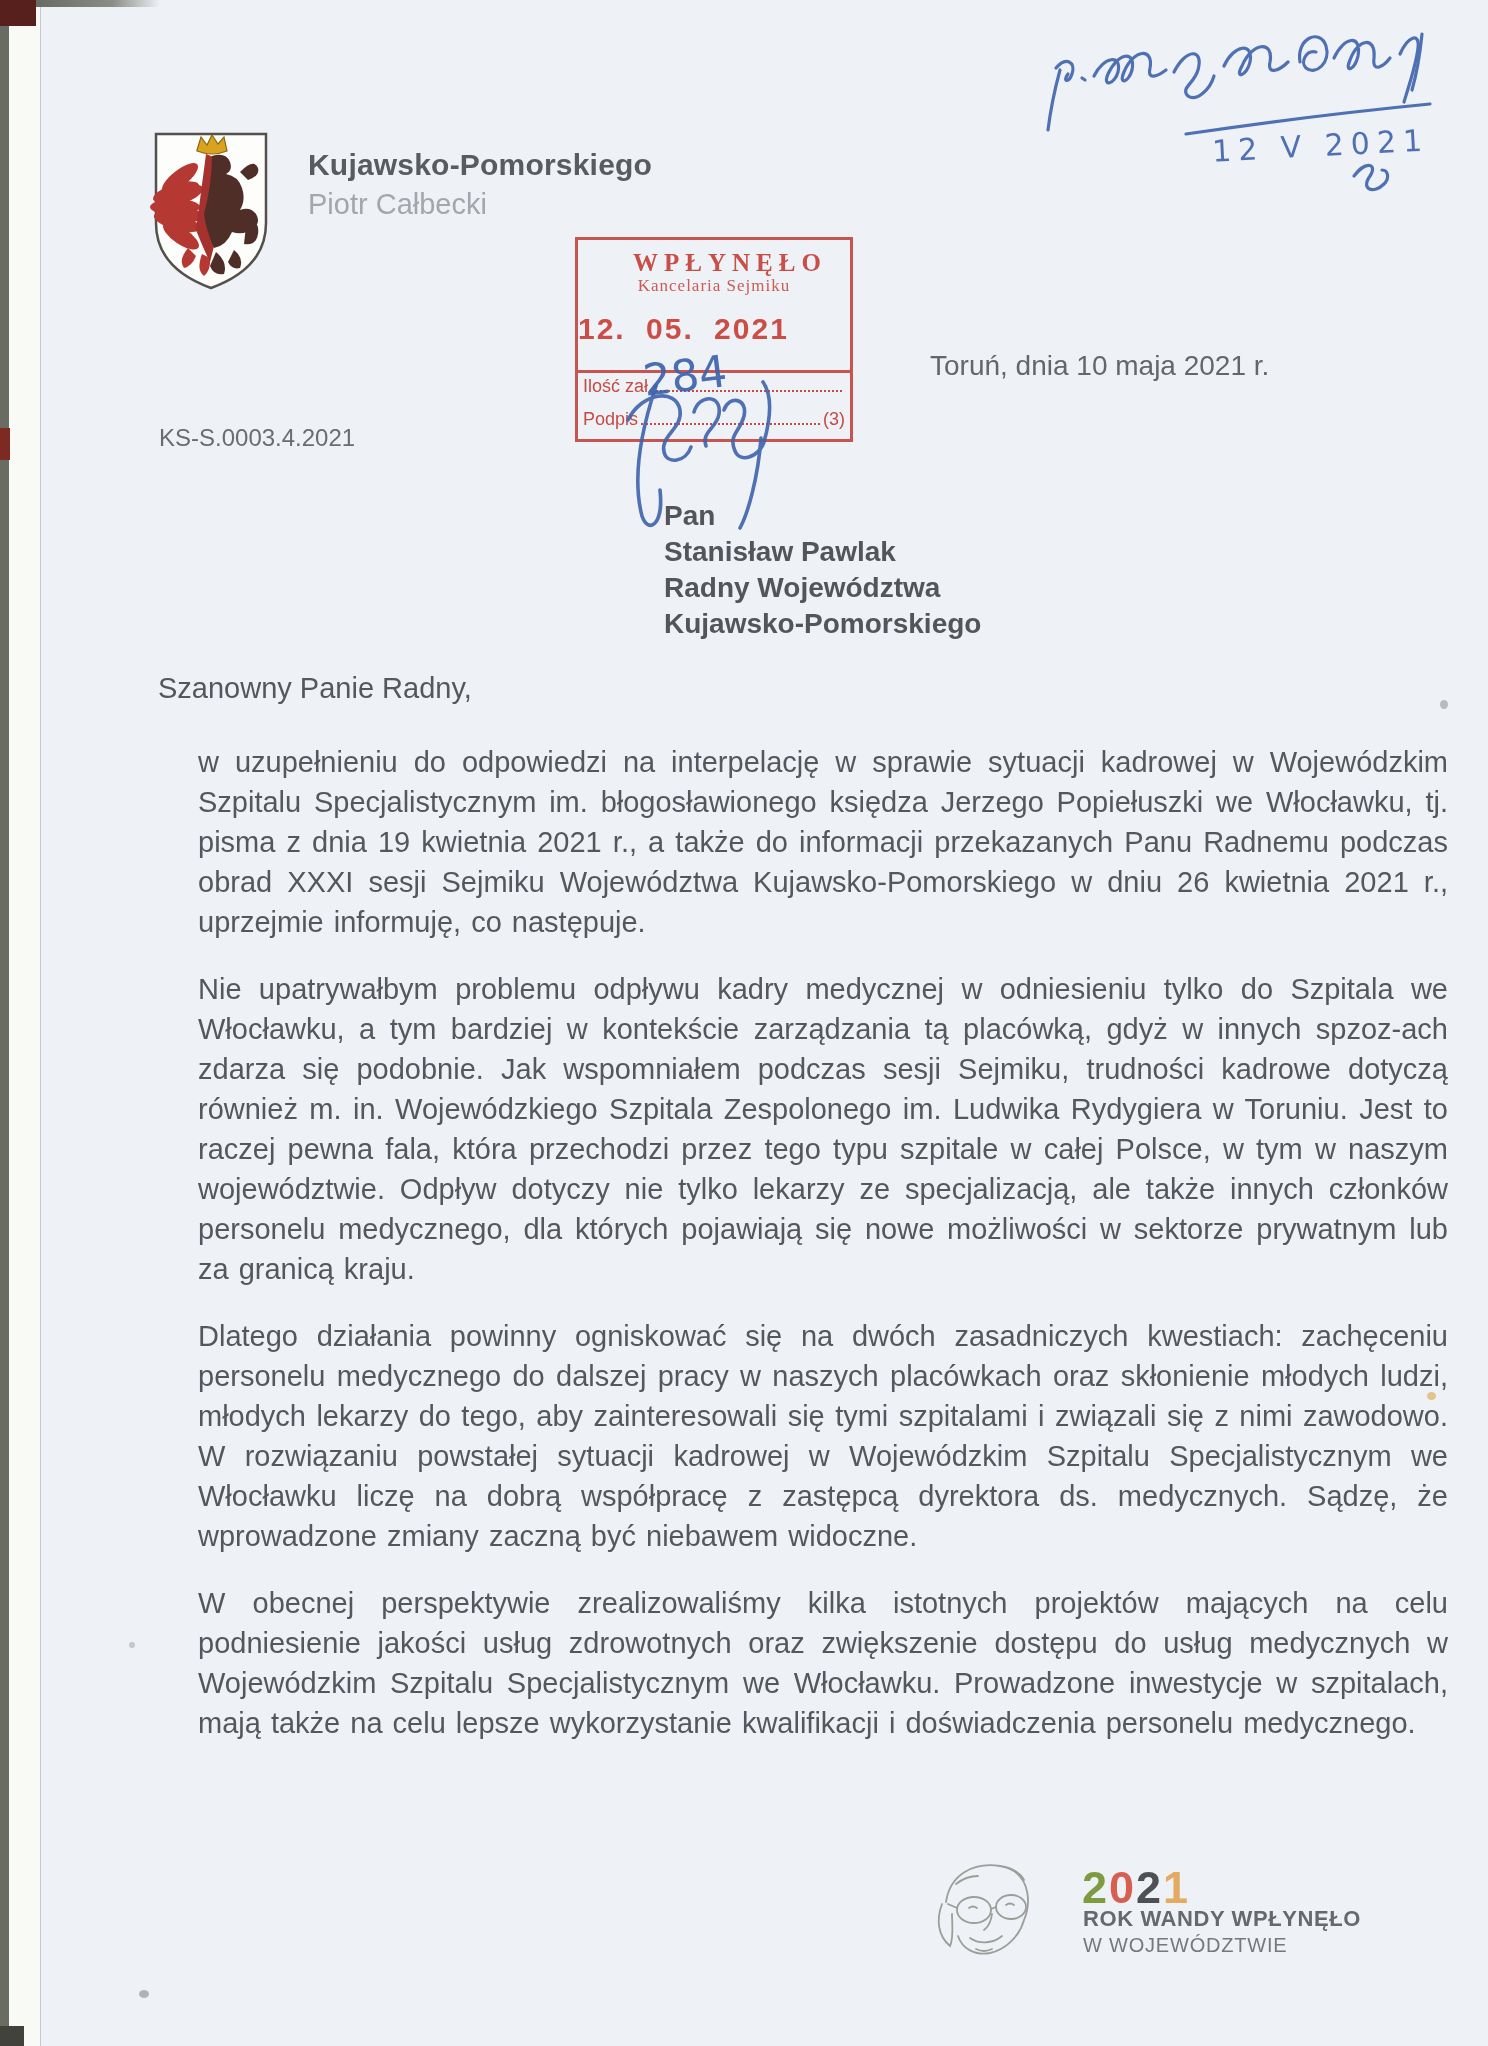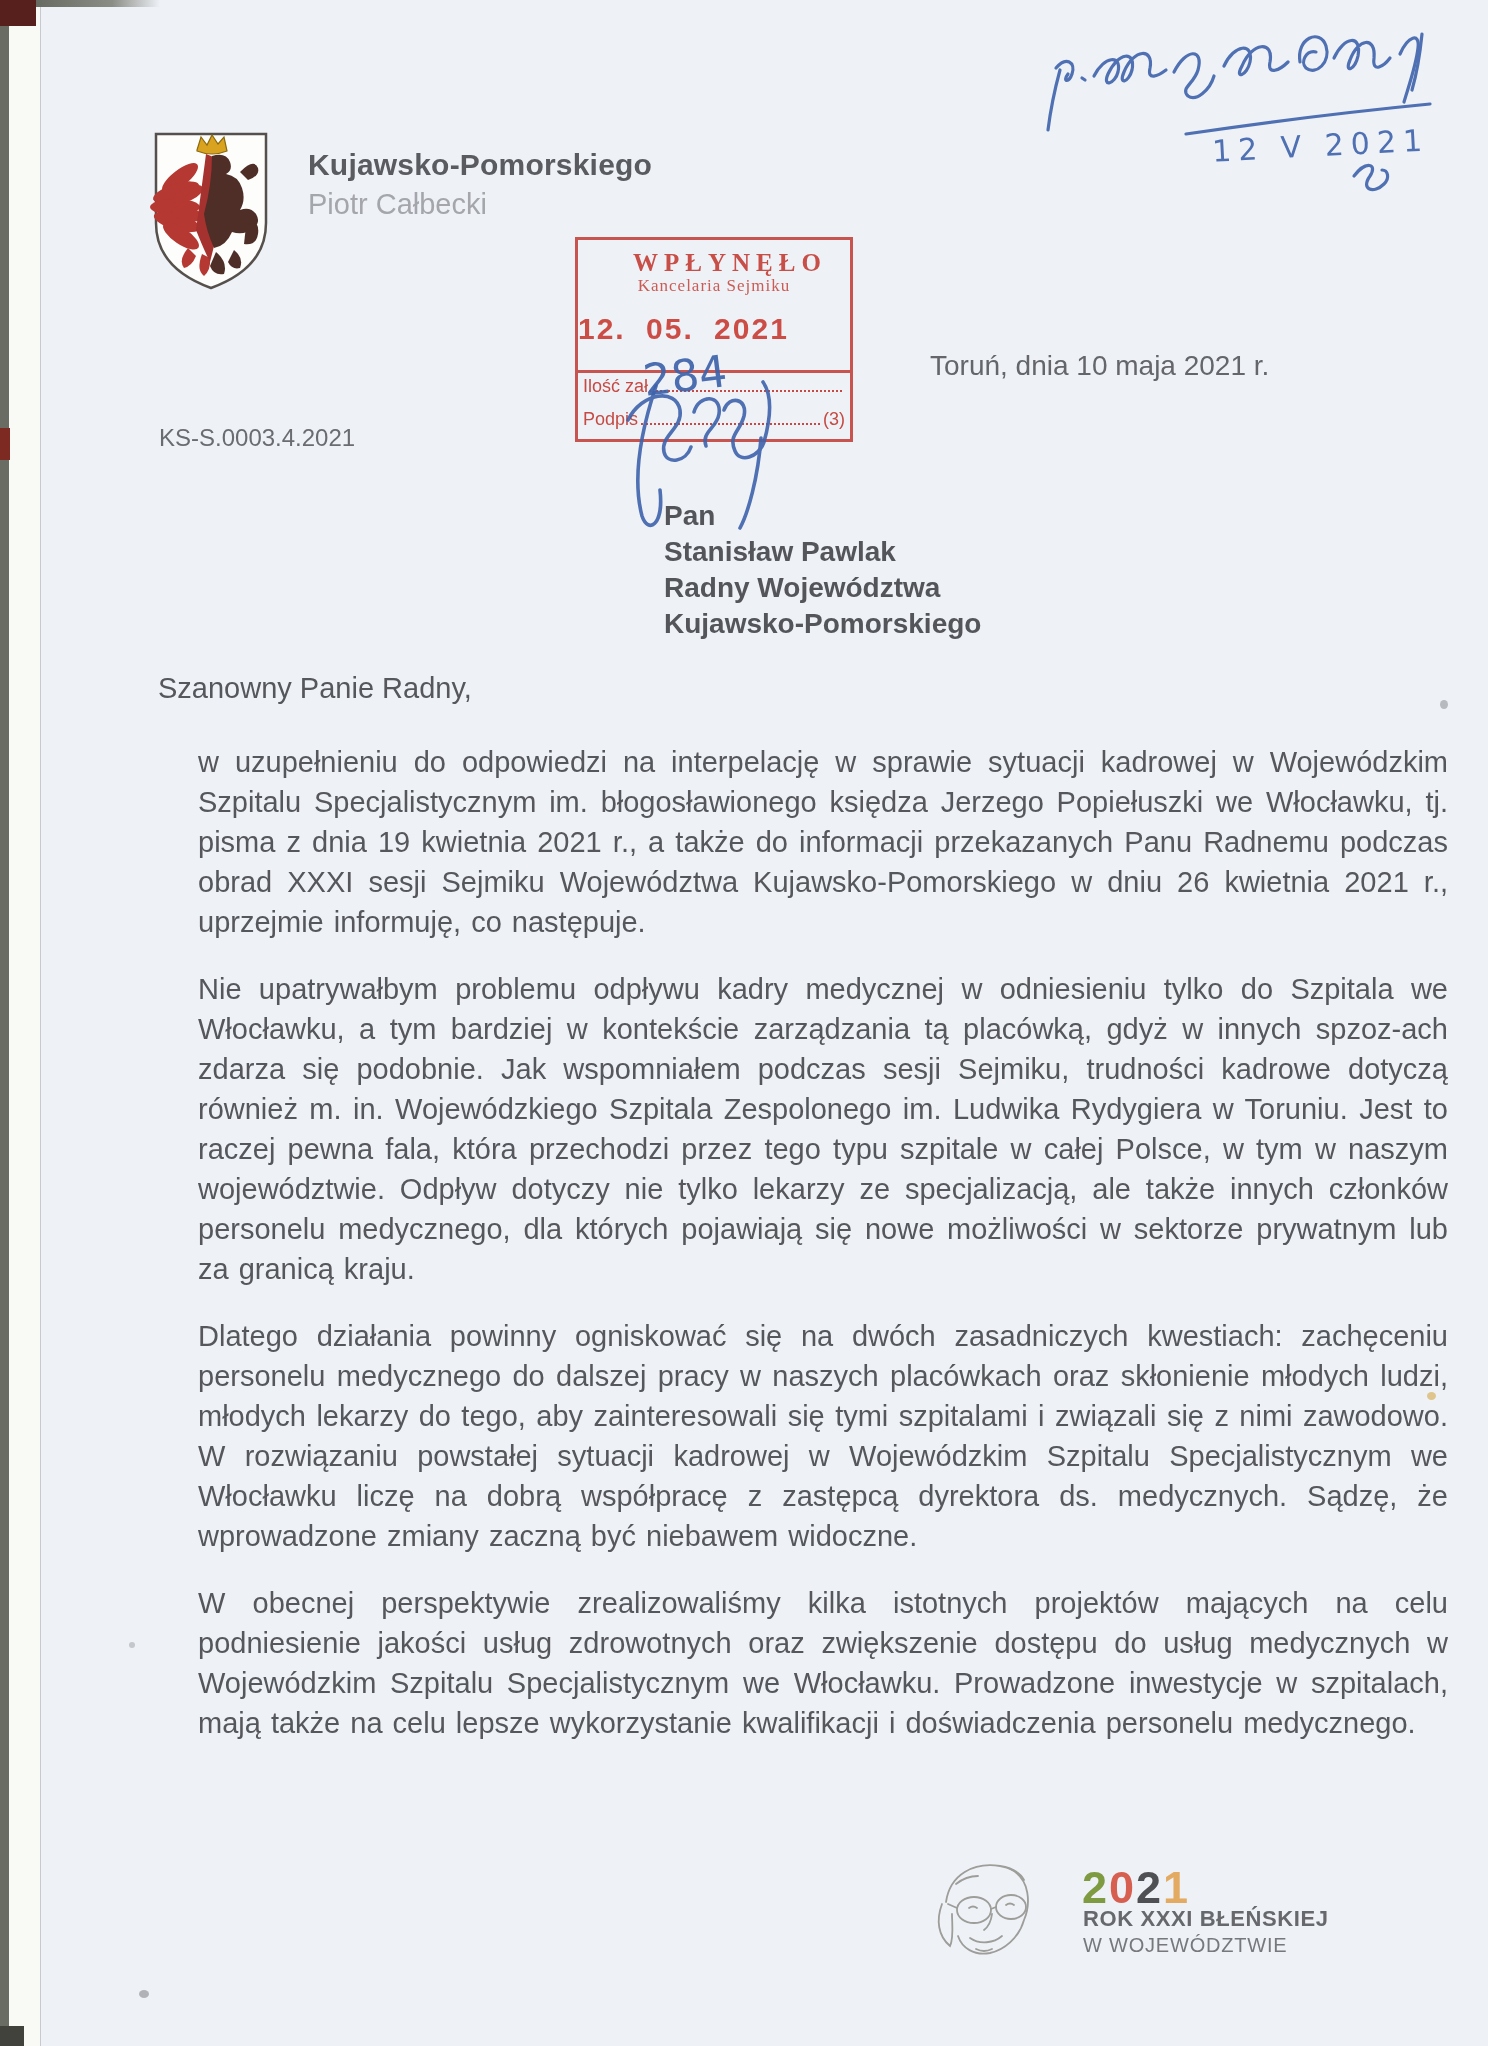--- a/index.html
+++ b/index.html
@@ -191,16 +191,16 @@
     <path d="M57,54 q4,-3 8,0"></path>
     <path d="M94,51 q4,-3 8,0"></path>
     <path d="M80,60 C79,68 76,73 72,76"></path>
     <path d="M58,84 C68,91 82,89 90,82"></path>
     <path d="M64,95 q8,4 16,0"></path>
     <path d="M44,30 q10,-8 22,-8"></path>
   </svg>
   <div class="year">
     <span style="color:#7e9b42">2</span><span style="color:#d75f50">0</span><span style="color:#4e5053">2</span><span style="color:#e3aa61">1</span>
   </div>
-  <div class="campaign1">ROK XXXI BŁEŃSKIEJ</div>
+  <div class="campaign1">ROK WANDY WPŁYNĘŁO</div>
   <div class="campaign2">W WOJEWÓDZTWIE</div>
 
 </div>
 
 </body></html>

